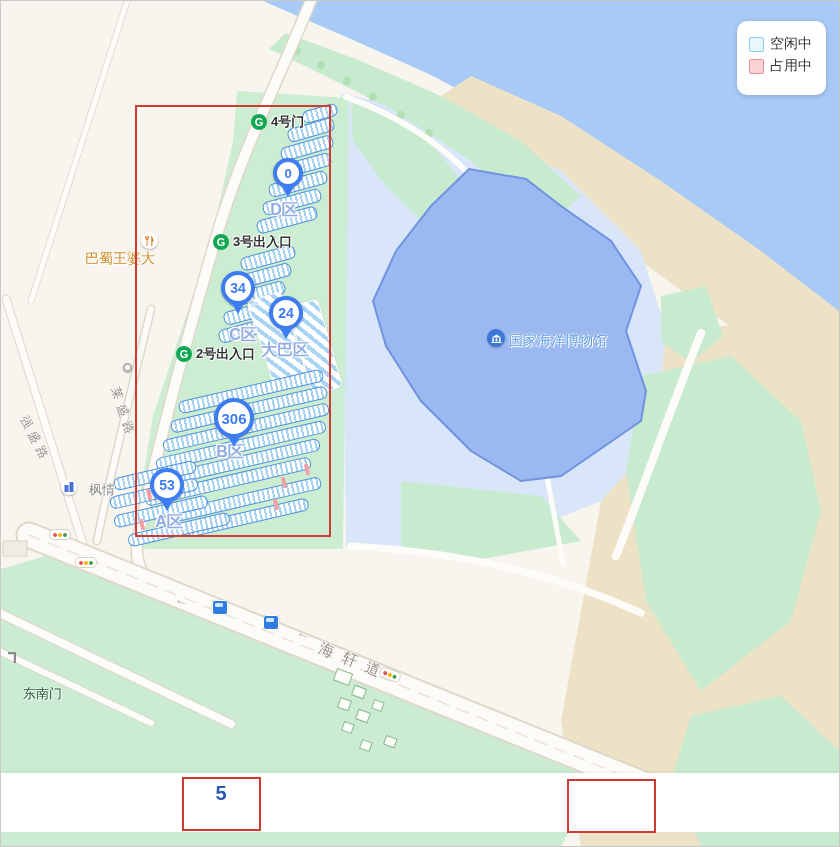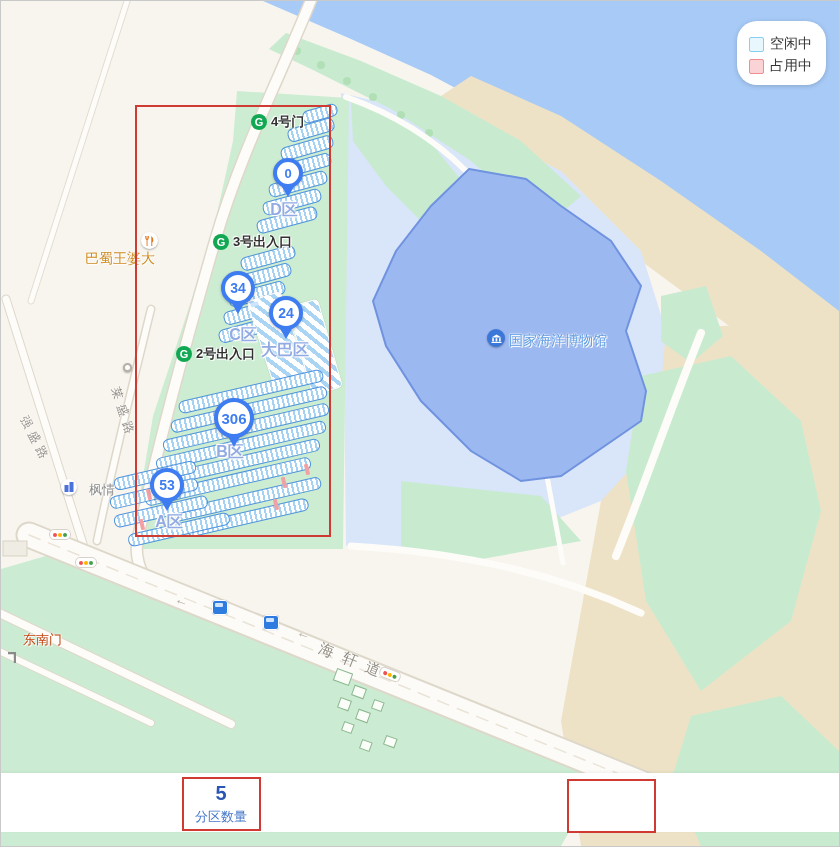--- a/index.html
+++ b/index.html
@@ -45,22 +45,22 @@
   .arrow{position:absolute;color:#b7b1a6;font-size:14px;}
   
   .tl{position:absolute;width:20px;height:9px;background:#fff;border-radius:5px;
     border:1px solid #d8d3ca;display:flex;align-items:center;justify-content:center;gap:1px;}
   .tl span{width:4px;height:4px;border-radius:50%;display:block;}
   
   .bus{position:absolute;width:14px;height:13px;background:#2e7ce0;border-radius:3px;
     border:1px solid #fff;box-shadow:0 0 1px rgba(0,0,0,.3);}
   .bus::before{content:"";position:absolute;left:2px;top:2px;width:8px;height:4px;background:#cfe5ff;border-radius:1px;}
   
-  #legend{position:absolute;right:13px;top:20px;background:#fff;border-radius:20px;
-    box-shadow:0 1px 5px rgba(0,0,0,.18);padding:10px 14px 6px 12px;z-index:10;}
+  #legend{position:absolute;right:13px;top:20px;background:#fff;border-radius:10px;
+    box-shadow:0 1px 5px rgba(0,0,0,.18);padding:10px 14px 16px 12px;z-index:10;}
   .leg-row{display:flex;align-items:center;gap:6px;margin:4px 0;cursor:pointer;}
   .leg-sq{width:13px;height:13px;border-radius:2px;flex:none;}
   .leg-txt{font-size:14px;color:#333;}
   
   #statbar{position:absolute;left:0;top:772px;width:100%;height:59px;background:#fff;
     box-shadow:0 -1px 3px rgba(0,0,0,.05);z-index:10;display:block;}
   .stat{position:absolute;text-align:center;width:160px;}
   .stat .v{font-size:20px;font-weight:bold;color:#2a57b2;line-height:24px;}
   .stat .l{font-size:13px;color:#4677ca;margin-top:3px;}
   #stat-divider{position:absolute;left:412px;top:782px;width:2px;height:40px;background:#ececf4;}
@@ -249,21 +249,21 @@
         <rect x="5.5" y="0" width="4" height="10" fill="#4a72d8"></rect>
       </svg>
   </div>
   <div class="poi" style="left:88px;top:480px">枫情</div>
 
   <span style="position:absolute;left:6px;top:649px">
     <svg width="11" height="13" viewBox="0 0 11 13">
         <path d="M1,1 h8 v11 h-2.2 v-8.8 H1 Z" fill="#8a8a8a"></path>
       </svg>
   </span>
-  <div class="poi" style="left:22px;top:630px;color:#c2410c">东南门</div>
+  <div class="poi" style="left:22px;top:684px;color:#14532d">东南门</div>
 
   <div class="circle-icon" style="left:486px;top:328px;width:18px;height:18px;background:#3a77d8">
     <svg width="11" height="9" viewBox="0 0 11 9" fill="#fff">
         <path d="M0.5,3.5 L5.5,0.5 L10.5,3.5 Z"></path>
         <rect x="1.2" y="4.2" width="1.7" height="3.2"></rect>
         <rect x="4.6" y="4.2" width="1.7" height="3.2"></rect>
         <rect x="8" y="4.2" width="1.7" height="3.2"></rect>
         <rect x="0.5" y="7.8" width="10" height="1.2"></rect>
       </svg>
   </div>
@@ -301,20 +301,19 @@
     </div>
     <div class="leg-row">
       <span class="leg-sq" style="background:#f9d3d5;border:1px solid #ee8d92"></span>
       <span class="leg-txt">占用中</span>
     </div>
   </div>
 
   <div id="statbar">
     <div class="stat" style="left:140px;top:8px">
       <div class="v">5</div>
-      <div class="l">分区数量</div>
     </div>
   </div>
   <div id="stat-divider"></div>
   <div class="ann" style="left:181px;top:776px;width:79px;height:54px;z-index:12"></div>
   <div class="ann" style="left:566px;top:778px;width:89px;height:54px;z-index:12"></div>
 
 </div>
 
 </body></html>

